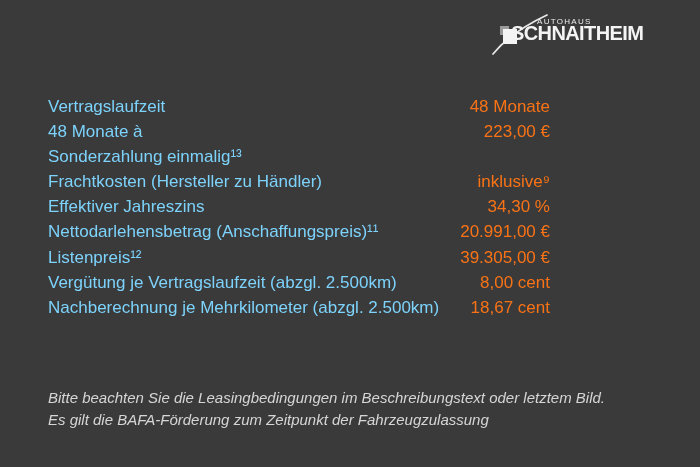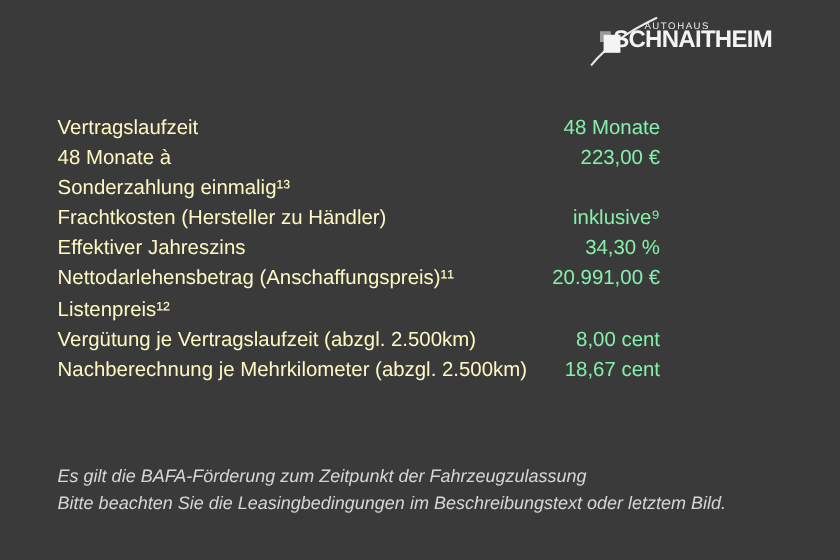--- a/index.html
+++ b/index.html
@@ -84,25 +84,25 @@
   .row {
     display: flex;
     justify-content: space-between;
     align-items: baseline;
     height: 25.1px;
     line-height: 25.1px;
     font-size: 17px;
     white-space: nowrap;
   }
   .row .label {
-    color: #fef9c3;
+    color: #7dd3fc;
     text-align: right;
   }
   .row .value {
-    color: #86efac;
+    color: #f97316;
   }
 
   
   .notes {
     position: absolute;
     left: 48px;
     top: 387px;
     font-size: 15px;
     font-style: italic;
     color: #d6d6d6;
@@ -144,27 +144,28 @@
   <div class="row">
     <span class="label">Effektiver Jahreszins</span>
     <span class="value">34,30 %</span>
   </div>
   <div class="row">
     <span class="label">Nettodarlehensbetrag (Anschaffungspreis)¹¹</span>
     <span class="value">20.991,00 €</span>
   </div>
   <div class="row">
     <span class="label">Listenpreis¹²</span>
+    <span class="value">39.305,00 €</span>
   </div>
   <div class="row">
     <span class="label">Vergütung je Vertragslaufzeit (abzgl. 2.500km)</span>
     <span class="value">8,00 cent</span>
   </div>
   <div class="row">
     <span class="label">Nachberechnung je Mehrkilometer (abzgl. 2.500km)</span>
     <span class="value">18,67 cent</span>
   </div>
 </div>
 
 <div class="notes">
+  <div>Bitte beachten Sie die Leasingbedingungen im Beschreibungstext oder letztem Bild.</div>
   <div>Es gilt die BAFA-Förderung zum Zeitpunkt der Fahrzeugzulassung</div>
-  <div>Bitte beachten Sie die Leasingbedingungen im Beschreibungstext oder letztem Bild.</div>
 </div>
 
 </body></html>

